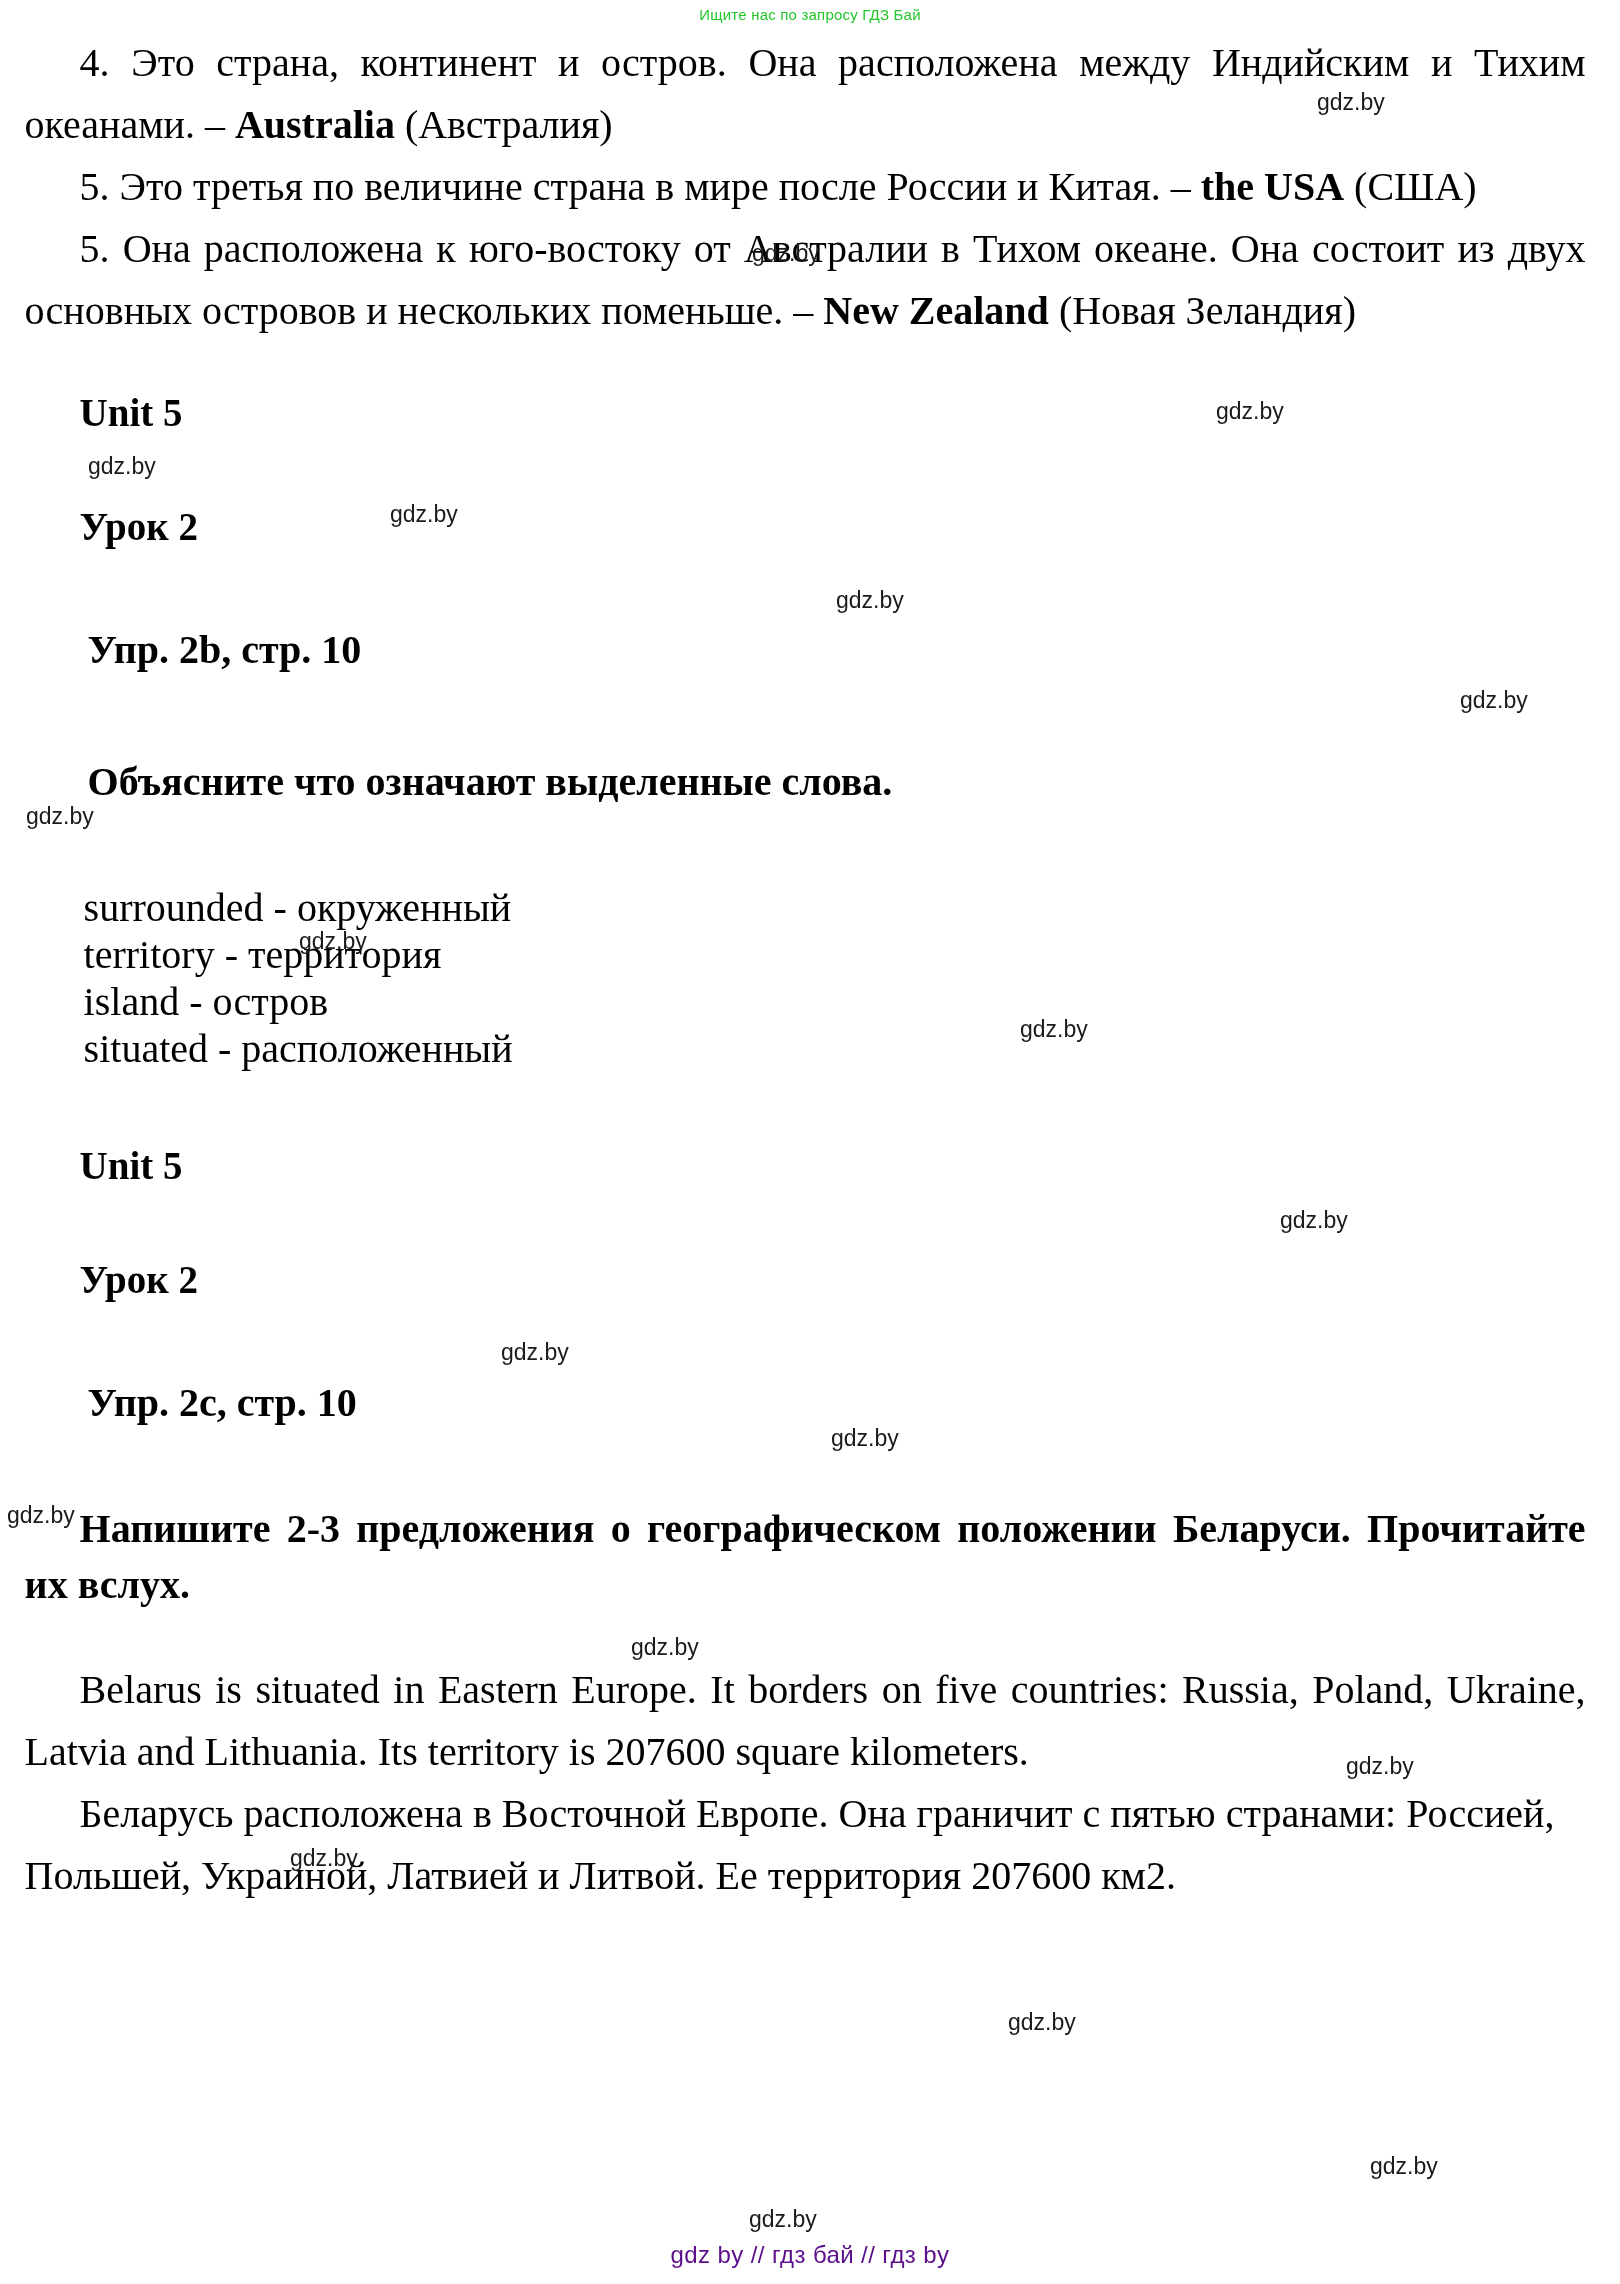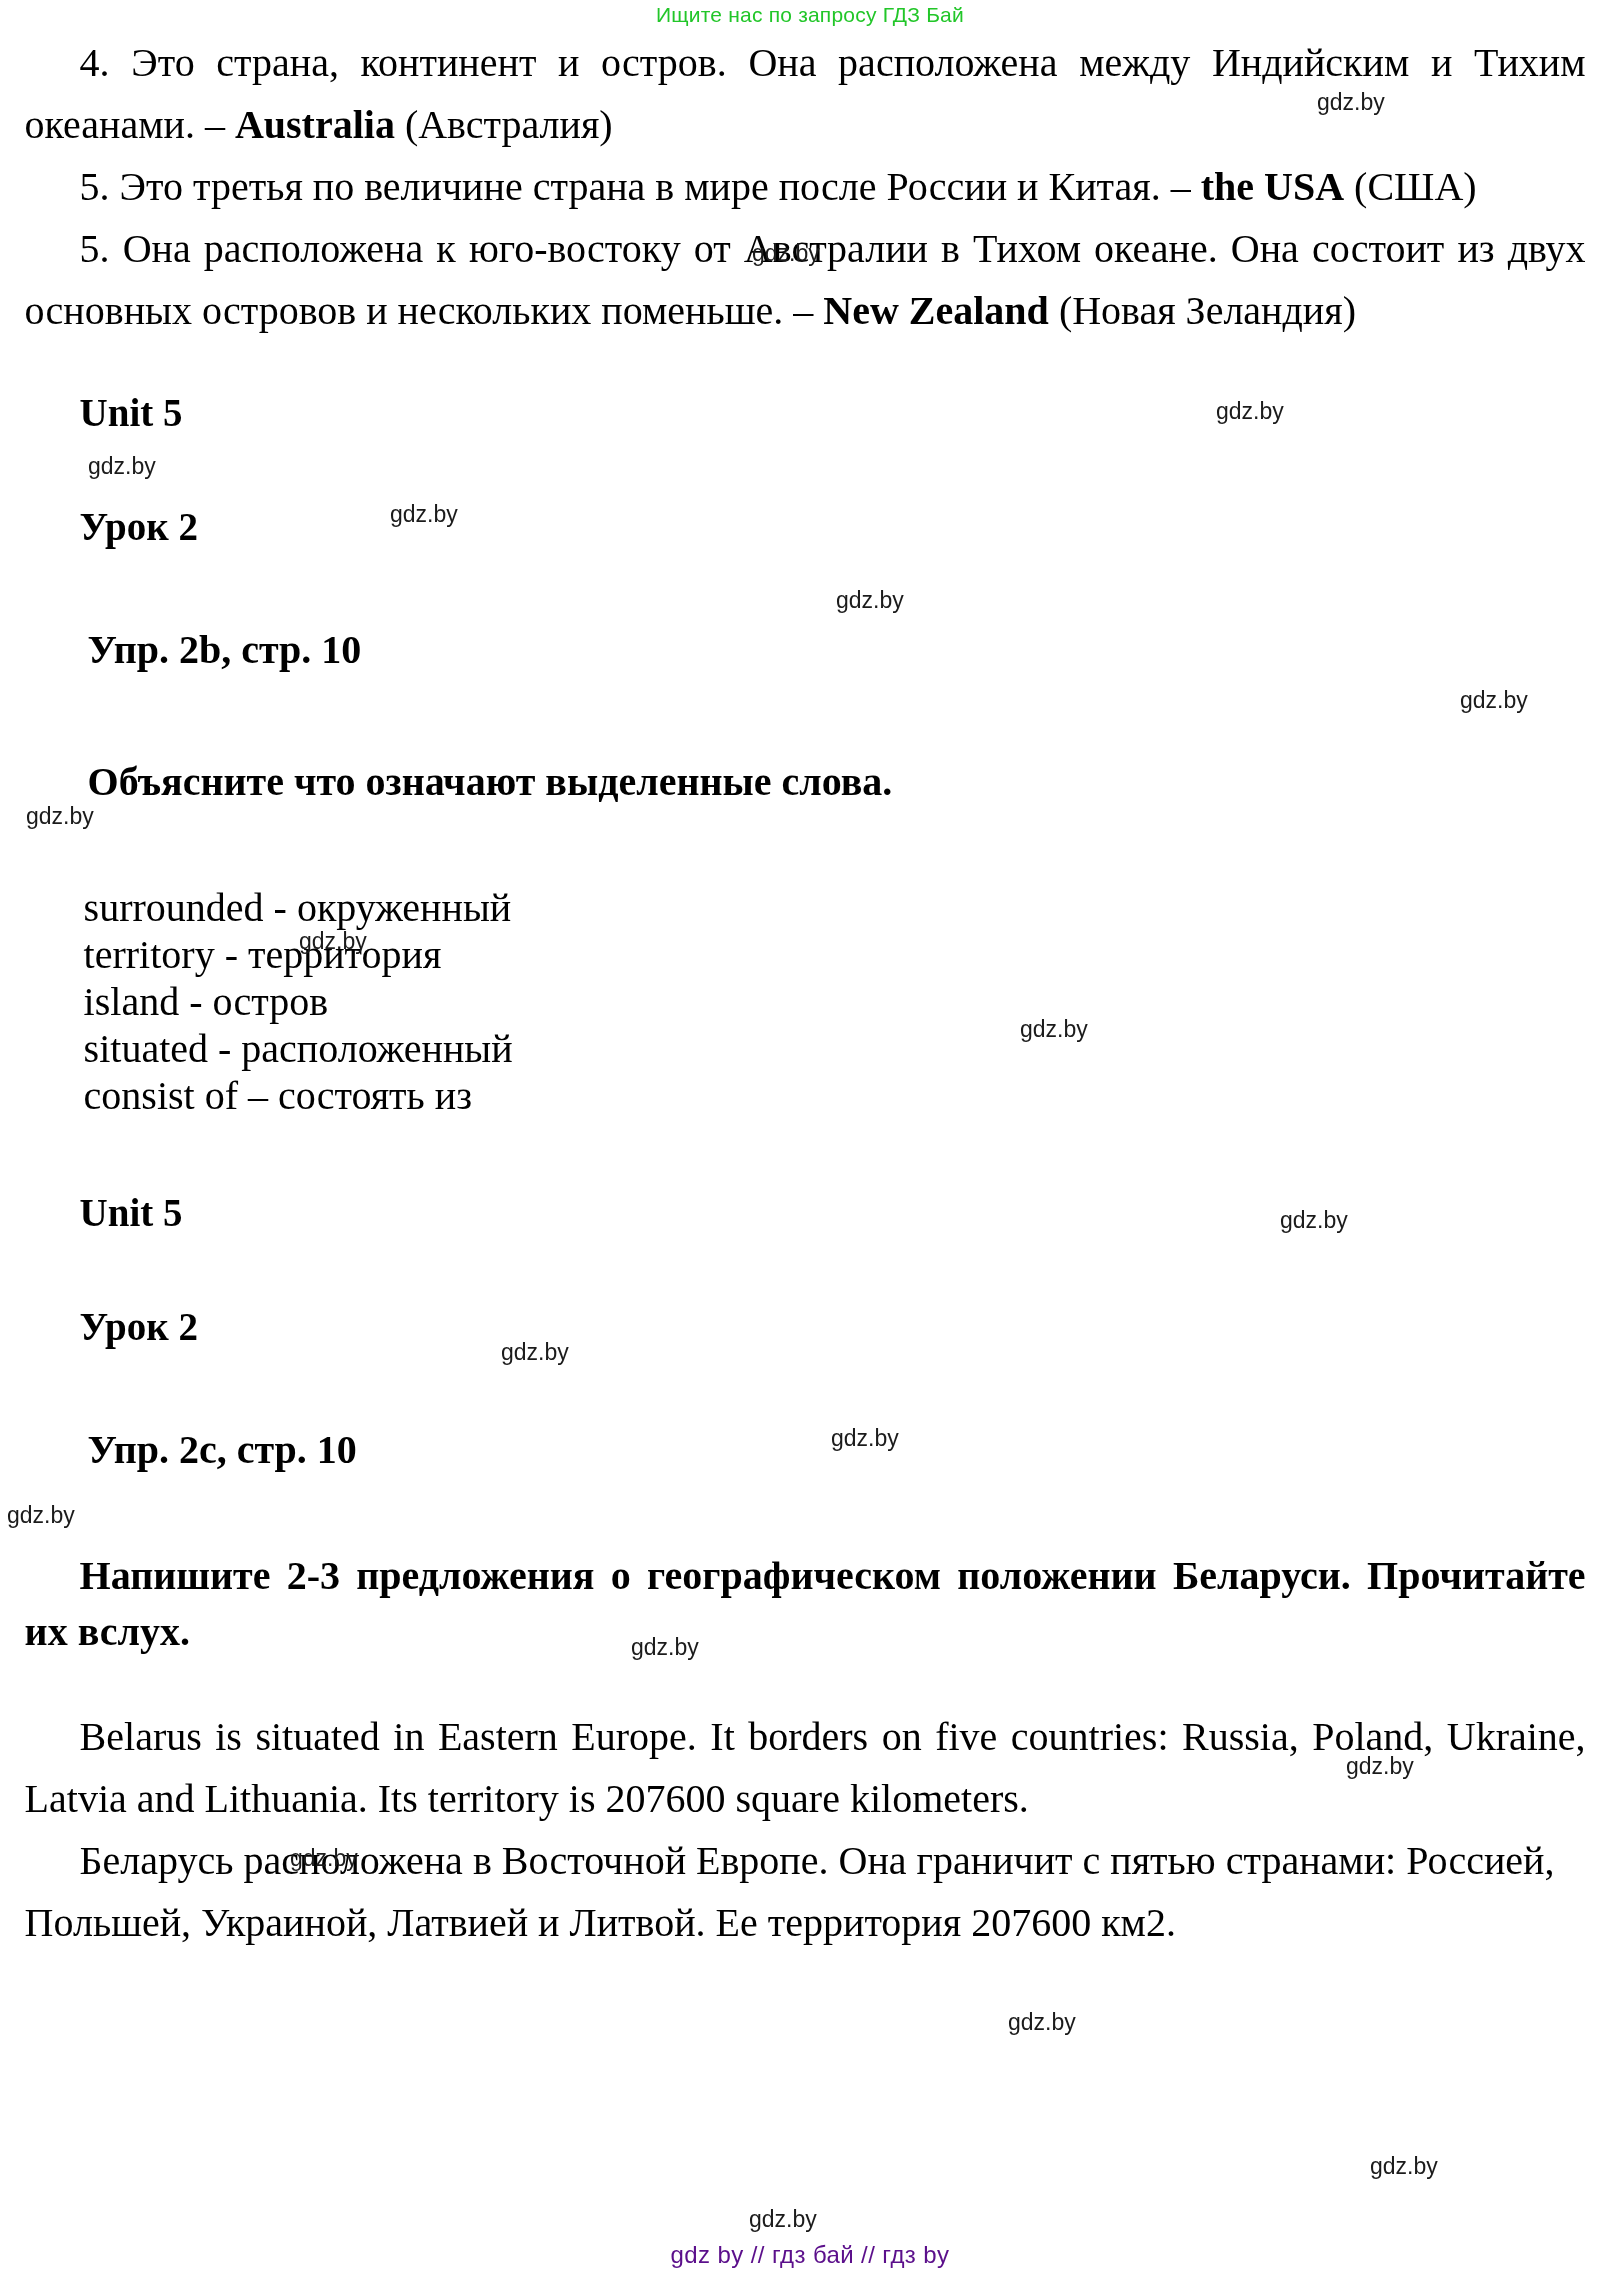--- a/index.html
+++ b/index.html
@@ -17,21 +17,21 @@
   }
 
   
   .promo-bar {
     position: absolute;
     top: 0;
     left: 0;
     width: 1620px;
     text-align: center;
     font-family: "Liberation Sans", "DejaVu Sans", sans-serif;
-    font-size: 21px;
+    font-size: 15px;
     line-height: 30px;
     color: #22c629;
     letter-spacing: 0.2px;
   }
 
   
   .page {
     position: absolute;
     top: 32px;
     left: 24.6px;
@@ -140,21 +140,20 @@
   <div class="spacer-lg"></div>
   <p class="task-title">Объясните что означают выделенные слова.</p>
 
   <div class="spacer-lg"></div>
 
   <ul class="vocab">
     <li>surrounded - окруженный</li>
     <li>territory - территория</li>
     <li>island - остров</li>
     <li>situated - расположенный</li>
-    <li>consist of – состоять из</li>
   </ul>
 
   <div class="spacer-lg"></div>
 
   <p class="heading">Unit 5</p>
   <div class="spacer-lg"></div>
   <p class="heading">Урок 2</p>
   <div class="spacer-lg"></div>
   <p class="task-title">Упр. 2c, стр. 10</p>
   <div class="spacer-lg"></div>

